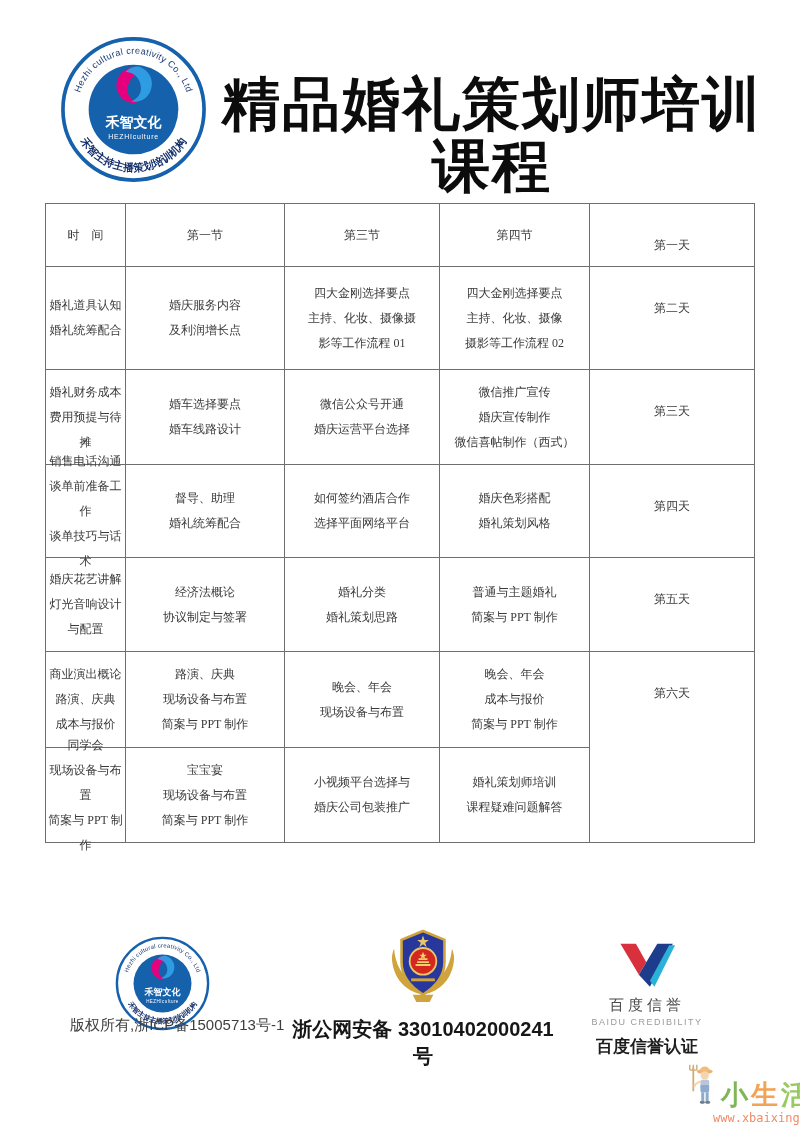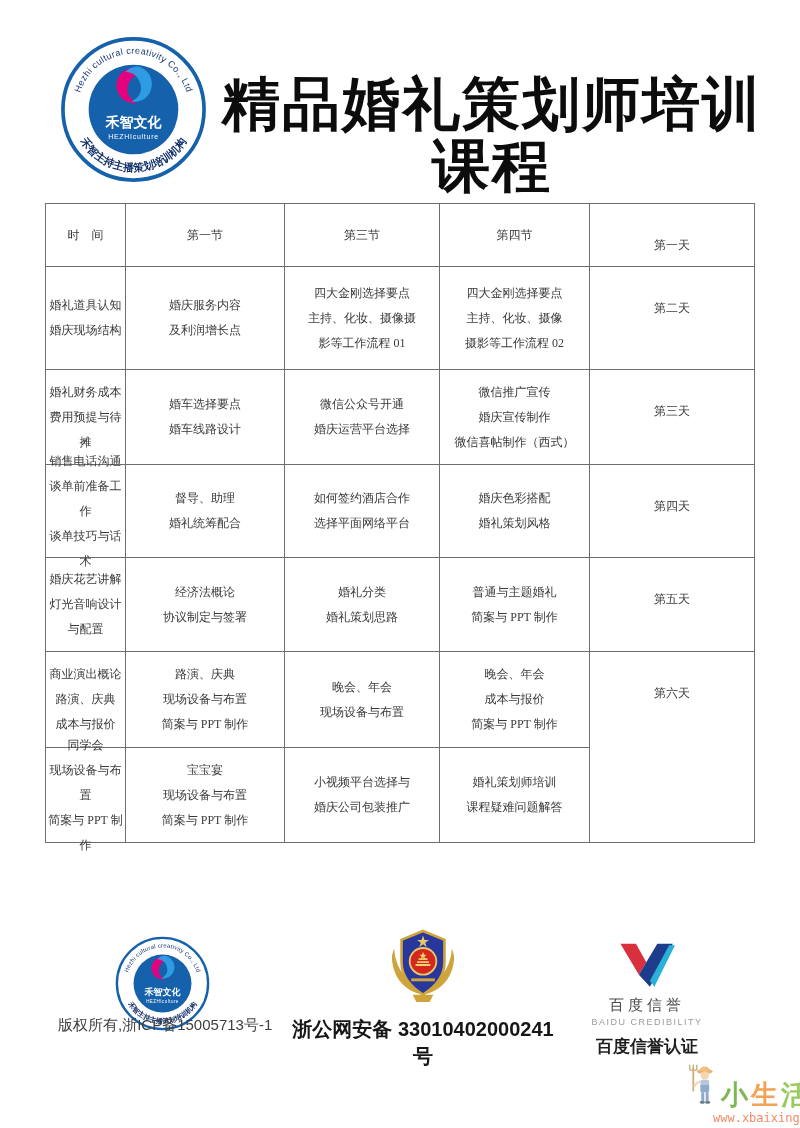--- a/index.html
+++ b/index.html
@@ -19,21 +19,21 @@
   .course-table > div{box-sizing:border-box;border-right:1px solid #6e6e6e;border-bottom:1px solid #6e6e6e;
                 display:flex;align-items:center;justify-content:center;text-align:center;
                 white-space:pre-line;font-size:12px;line-height:25px;color:#3a3a3a;}
   .course-table > div:nth-child(5n){border-right:none;}
   .course-table > div:nth-last-child(-n+5){border-bottom:none;}
   .th{font-size:17px;color:#2f2f2f;}
   .day{align-items:flex-start !important;padding-top:29px;font-size:17px;color:#2f2f2f;}
 
   
   .footer-logo{position:absolute;left:115px;top:936px;width:95px;height:95px;}
-  .icp-text{position:absolute;left:58px;top:1016px;font-family:"Liberation Sans","DejaVu Sans",sans-serif;
+  .icp-text{position:absolute;left:70px;top:1016px;font-family:"Liberation Sans","DejaVu Sans",sans-serif;
             font-size:15px;color:#3e3e3e;}
   .police-badge{position:absolute;left:386px;top:924px;width:74px;height:88px;}
   .police-text{position:absolute;left:288px;top:1016px;width:270px;text-align:center;
                font-family:"Liberation Sans","DejaVu Sans",sans-serif;font-weight:bold;
                font-size:20px;color:#161616;}
   .baidu-block{position:absolute;left:577px;top:942px;width:140px;text-align:center;}
   .baidu-v{width:62px;height:48px;display:block;margin:0 auto;}
   .baidu-cn{font-family:"Liberation Sans",sans-serif;font-size:15px;color:#4a4a4a;letter-spacing:4px;margin-top:6px;}
   .baidu-en{font-family:"Liberation Sans",sans-serif;font-size:9px;color:#9a9a9a;letter-spacing:1.5px;margin-top:2px;}
   .baidu-cert{font-family:"Liberation Sans",sans-serif;font-size:17px;font-weight:bold;color:#1d1d1d;margin-top:8px;}
@@ -80,21 +80,21 @@
   <div class="title">精品婚礼策划师培训课程</div>
 
   <div class="course-table">
     <div class="th">时　间</div>
     <div class="th">第一节</div>
     <div class="th">第三节</div>
     <div class="th">第四节</div>
 
     <div class="day">第一天</div>
     <div class="cell">婚礼道具认知
-婚庆现场结构</div>
+婚礼统筹配合</div>
     <div class="cell">婚庆服务内容
 及利润增长点</div>
     <div class="cell">四大金刚选择要点
 主持、化妆、摄像摄
 影等工作流程 01</div>
     <div class="cell">四大金刚选择要点
 主持、化妆、摄像
 摄影等工作流程 02</div>
 
     <div class="day">第二天</div>

